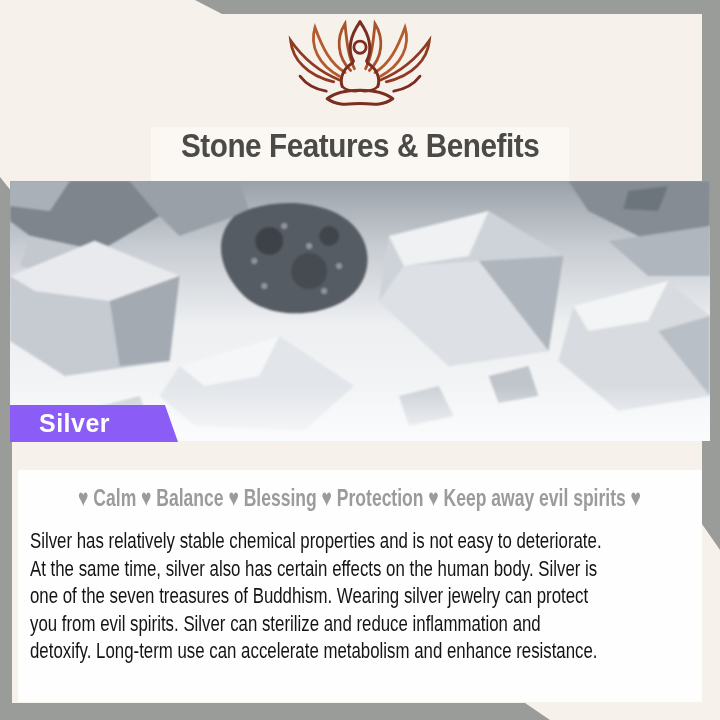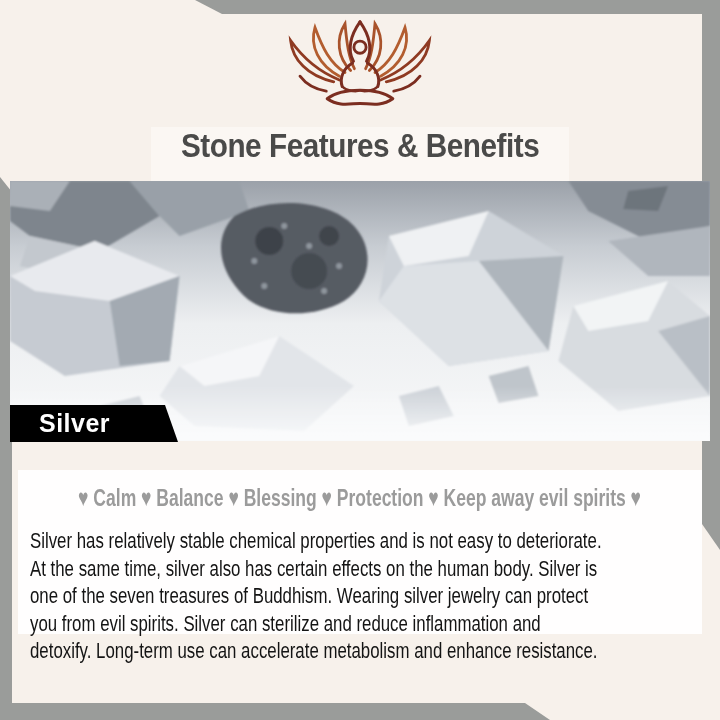--- a/index.html
+++ b/index.html
@@ -27,27 +27,27 @@
   .heading-panel{position:absolute;left:151px;top:127px;width:418px;height:54px;background:#fbf7f3;
     display:flex;align-items:flex-start;justify-content:center;}
   .heading-panel h1{margin:0;font-size:33px;font-weight:bold;color:#4a4a49;letter-spacing:-0.5px;
     transform:scaleX(0.9);white-space:nowrap;}
 
   
   .stone-photo{position:absolute;left:10px;top:181px;width:700px;height:260px;overflow:hidden;}
   .stone-photo svg{display:block;width:700px;height:260px;}
 
   
-  .stone-label{position:absolute;left:10px;top:405px;width:168px;height:37px;background:#000000;
+  .stone-label{position:absolute;left:10px;top:405px;width:168px;height:37px;background:#8b5cf6;
     clip-path:polygon(0 0,155px 0,100% 100%,0 100%);
     color:#ffffff;font-size:25px;font-weight:bold;line-height:36px;padding-left:29px;box-sizing:border-box;
     letter-spacing:0.5px;}
 
   
-  .info-panel{position:absolute;left:18px;top:470px;width:684px;height:164px;background:#fffefe;}
+  .info-panel{position:absolute;left:18px;top:470px;width:684px;height:232px;background:#fffefe;}
   .benefits{margin-top:11px;height:34px;display:flex;justify-content:center;align-items:center;overflow:visible;}
   .benefits-inner{font-size:24px;font-weight:bold;color:#9b9b9b;white-space:nowrap;
     transform:scaleX(0.73);transform-origin:center center;}
   .description{position:absolute;left:12px;top:57px;width:880px;
     transform:scaleX(0.765);transform-origin:0 0;
     font-size:22px;line-height:27.5px;color:#141414;}
   .description div{white-space:nowrap;}
 </style>
 </head>
 <body>

